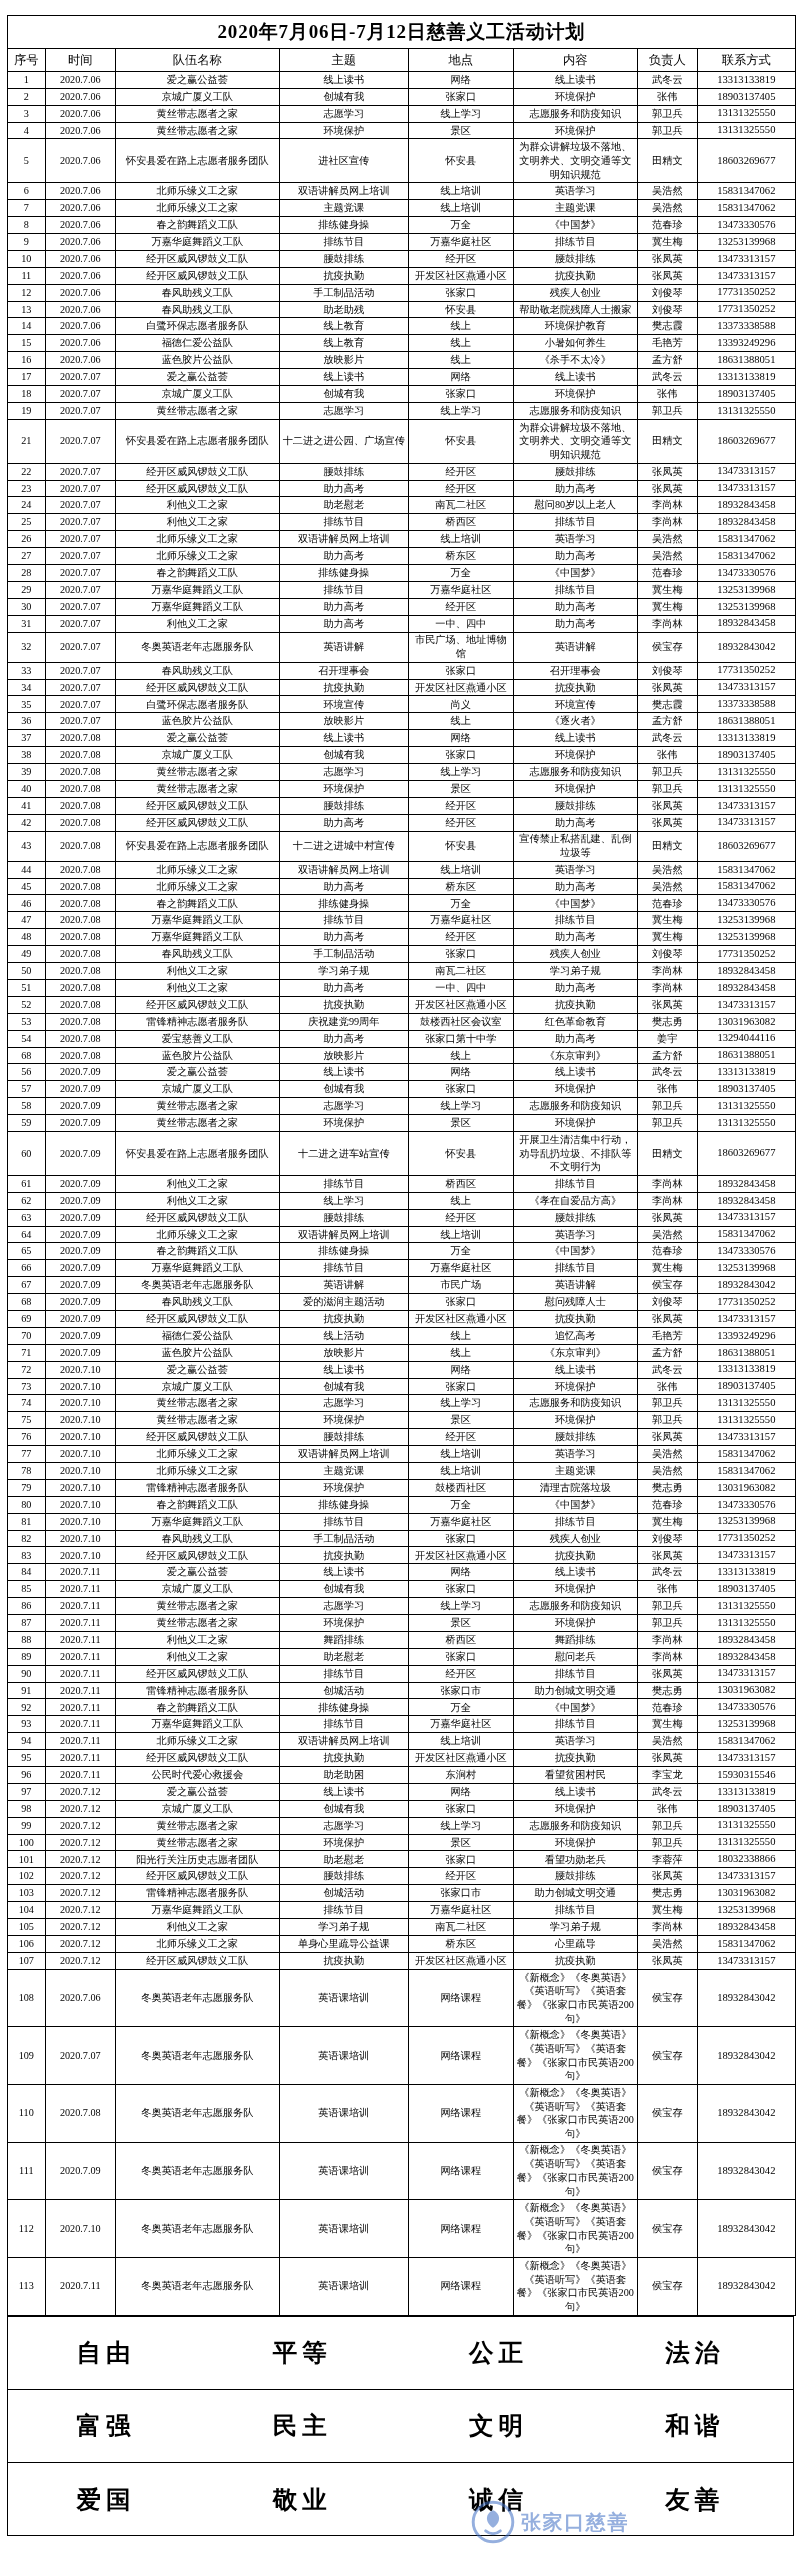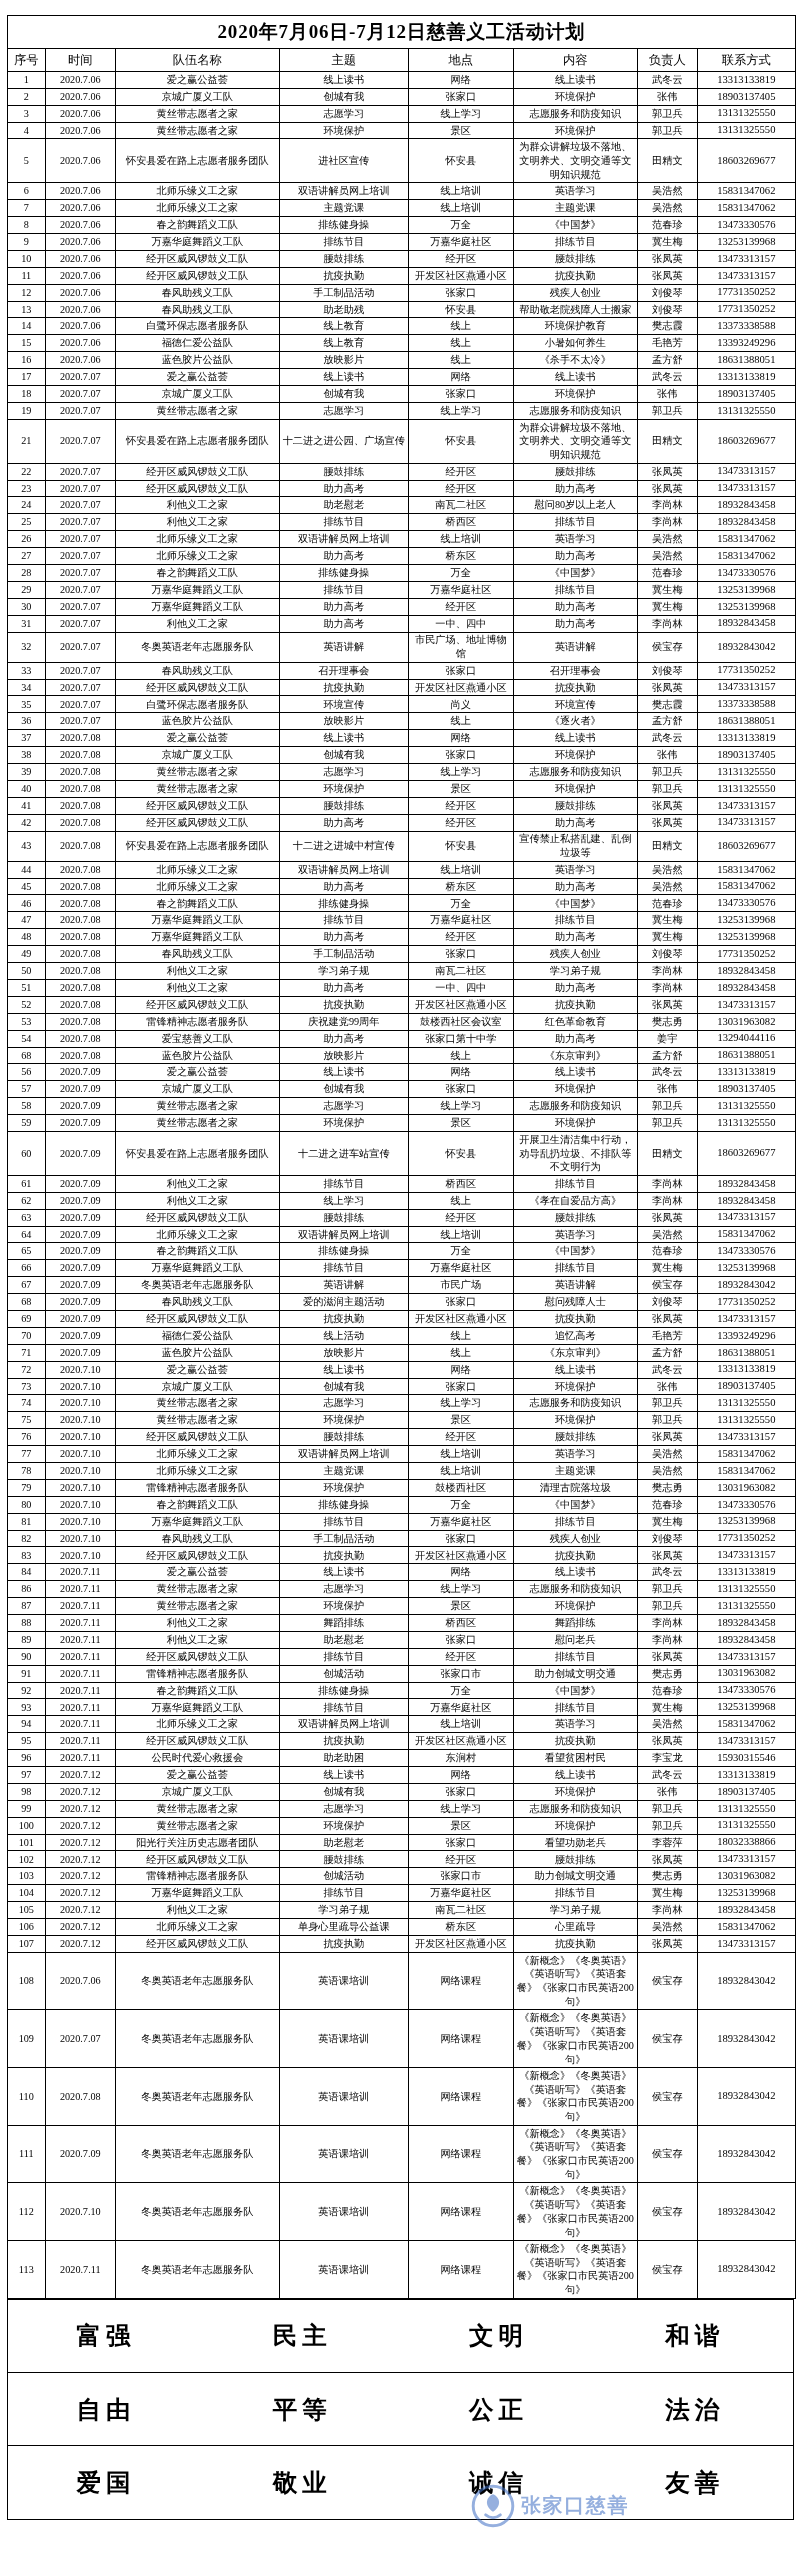--- a/index.html
+++ b/index.html
@@ -878,20 +878,30 @@
           <td>84</td>
           <td>2020.7.11</td>
           <td>爱之赢公益荟</td>
           <td>线上读书</td>
           <td>网络</td>
           <td>线上读书</td>
           <td>武冬云</td>
           <td class="phone">13313133819</td>
         </tr>
         <tr>
+          <td>85</td>
+          <td>2020.7.11</td>
+          <td>京城广厦义工队</td>
+          <td>创城有我</td>
+          <td>张家口</td>
+          <td>环境保护</td>
+          <td>张伟</td>
+          <td class="phone">18903137405</td>
+        </tr>
+        <tr>
           <td>86</td>
           <td>2020.7.11</td>
           <td>黄丝带志愿者之家</td>
           <td>志愿学习</td>
           <td>线上学习</td>
           <td>志愿服务和防疫知识</td>
           <td>郭卫兵</td>
           <td class="phone">13131325550</td>
         </tr>
         <tr>
@@ -1165,34 +1175,34 @@
           <td class="phone">18932843042</td>
         </tr>
       </tbody>
   </table>
 
   <table style="margin-top:0;">
     <tbody>
       <tr class="values-row">
         <td>
             <div class="values-inner">
-          <span>富强</span>
-          <span>民主</span>
-          <span>文明</span>
-          <span>和谐</span>
+          <span>自由</span>
+          <span>平等</span>
+          <span>公正</span>
+          <span>法治</span>
         </div>
           </td>
       </tr>
       <tr class="values-row">
         <td>
             <div class="values-inner">
-          <span>自由</span>
-          <span>平等</span>
-          <span>公正</span>
-          <span>法治</span>
+          <span>富强</span>
+          <span>民主</span>
+          <span>文明</span>
+          <span>和谐</span>
         </div>
           </td>
       </tr>
       <tr class="values-row">
         <td>
             <div class="values-inner">
           <span>爱国</span>
           <span>敬业</span>
           <span>诚信</span>
           <span>友善</span>

